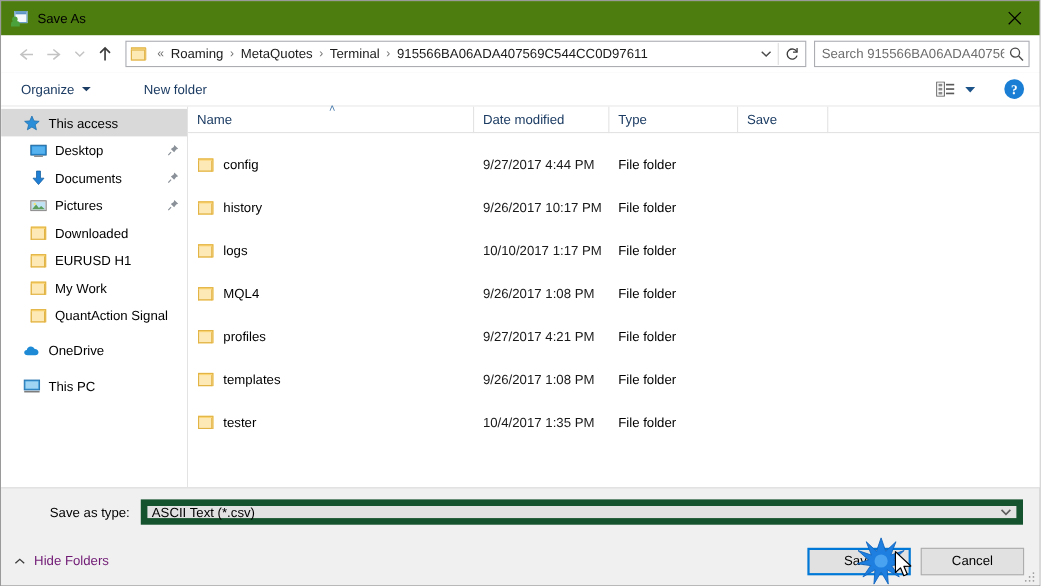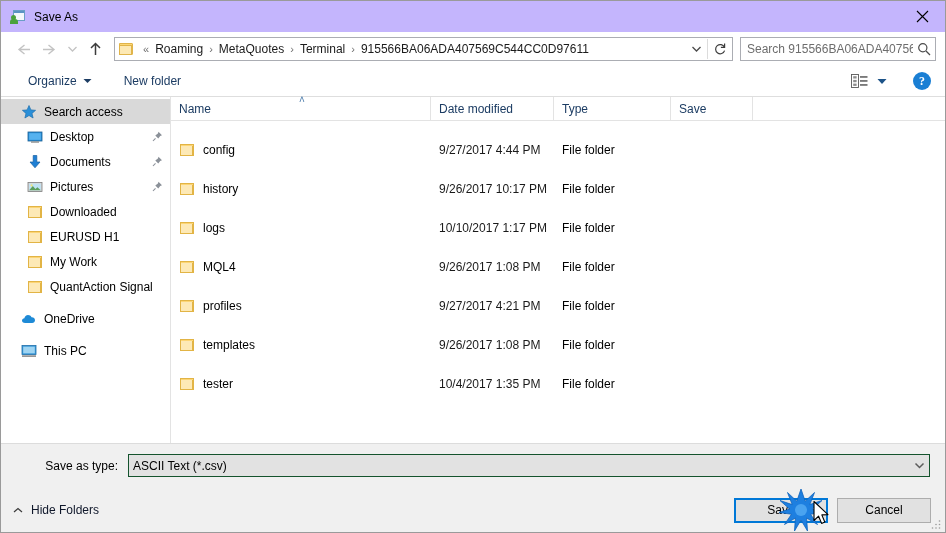--- a/index.html
+++ b/index.html
@@ -17,21 +17,21 @@
     width: 946px; height: 533px;
     background: #f0f0f0;
     border: 1px solid #9a9a9a;
     display: flex;
     flex-direction: column;
   }
 
   
   .titlebar {
     height: 31px;
-    background: #c4b5fd;
+    background: #4d7c0f;
     display: flex;
     align-items: center;
     flex: 0 0 auto;
     position: relative;
   }
   .title-icon {
     width: 16px; height: 16px;
     margin-left: 9px; margin-right: 8px;
     position: relative;
     flex: 0 0 auto;
@@ -181,21 +181,20 @@
     flex: 0 0 auto;
   }
   .tb-item {
     display: flex;
     align-items: center;
     height: 22px;
     padding: 0 8px;
     color: #1c3c63;
     font-size: 12px;
     white-space: nowrap;
-    margin-left: 9px;
   }
   .tb-item.first { padding-left: 4px; }
   .tb-caret { margin-left: 6px; display: inline-flex; }
   .tb-spacer { flex: 1 1 auto; }
   .view-btn {
     display: flex; align-items: center;
     padding: 0 4px; height: 22px;
   }
   .view-caret { margin-left: 9px; display: inline-flex; }
   .help-btn {
@@ -358,21 +357,21 @@
     display: flex;
     align-items: center;
     min-width: 0;
   }
   .combo.filename {
     background: #fff;
     border: 2px solid #0078d7;
   }
   .combo.filetype {
     background: #e2e2e2;
-    border: 1px solid #14532d;
+    border: 6px solid #14532d;
     gap: 40px;
   }
   .combo-val {
     flex: 1 1 auto;
     padding-left: 4px;
     font-size: 12px;
     overflow: hidden;
     white-space: nowrap;
   }
   .sel-text {
@@ -393,21 +392,21 @@
     background: #f0f0f0;
     display: flex;
     align-items: center;
     padding: 0 14px 0 8px;
     position: relative;
   }
   .hide-folders {
     display: flex;
     align-items: center;
     font-size: 12px;
-    color: #0f172a;
+    color: #701a75;
     padding: 2px 4px;
   }
   .hf-caret { margin-right: 8px; display: inline-flex; }
   .btn-spacer { flex: 1 1 auto; }
   .btn {
     width: 94px; height: 25px;
     display: flex; align-items: center; justify-content: center;
     font-size: 12px;
     color: #000;
     background: #e1e1e1;
@@ -522,21 +521,21 @@
 
   <div class="toolbar">
     <div class="tb-item first">
       <span>Organize</span>
       <span class="tb-caret">
         <svg width="9" height="6" viewBox="0 0 9 6">
             <path d="M0.5 1 L4.5 5 L8.5 1" fill="#1c3c63"></path>
           </svg>
       </span>
     </div>
-    <div class="tb-item" style="margin-left:16px;">
+    <div class="tb-item" style="margin-left:32px;">
       <span>New folder</span>
     </div>
     <div class="tb-spacer"></div>
     <div class="view-btn">
       <svg width="17" height="14" viewBox="0 0 17 14">
         <rect x="0.5" y="0.5" width="7" height="13" stroke="#5a5a5a" stroke-width="0.9" fill="none"></rect>
         <rect x="2.2" y="2.2" width="3.4" height="2.3" fill="#8c8c8c"></rect>
         <rect x="2.2" y="5.9" width="3.4" height="2.3" fill="#8c8c8c"></rect>
         <rect x="2.2" y="9.6" width="3.4" height="2.3" fill="#8c8c8c"></rect>
         <rect x="9" y="2.2" width="7.5" height="1.5" fill="#5a5a5a"></rect>
@@ -557,21 +556,21 @@
   <div class="body-area">
 
     <div class="sidebar">
 
       <div class="side-item root selected">
         <span class="side-icon">
           <svg width="16" height="16" viewBox="0 0 16 16">
             <path d="M8 1.5 L9.9 5.9 L14.6 6.3 L11 9.4 L12.1 14 L8 11.5 L3.9 14 L5 9.4 L1.4 6.3 L6.1 5.9 Z" fill="#2a8fd8" stroke="#1d6fae" stroke-width="0.7"></path>
           </svg>
         </span>
-        <span class="side-label">Search access</span>
+        <span class="side-label">This access</span>
       </div>
 
       <div class="side-item">
         <span class="side-icon">
           <svg width="16" height="16" viewBox="0 0 16 16">
             <rect x="1" y="3" width="14" height="9" fill="#2a8fd8" stroke="#1a5f94" stroke-width="0.8"></rect>
             <rect x="2.2" y="4.2" width="11.6" height="6.6" fill="#56b2ef"></rect>
             <rect x="4" y="12.4" width="8" height="1.3" fill="#8a8a8a"></rect>
           </svg>
         </span>

